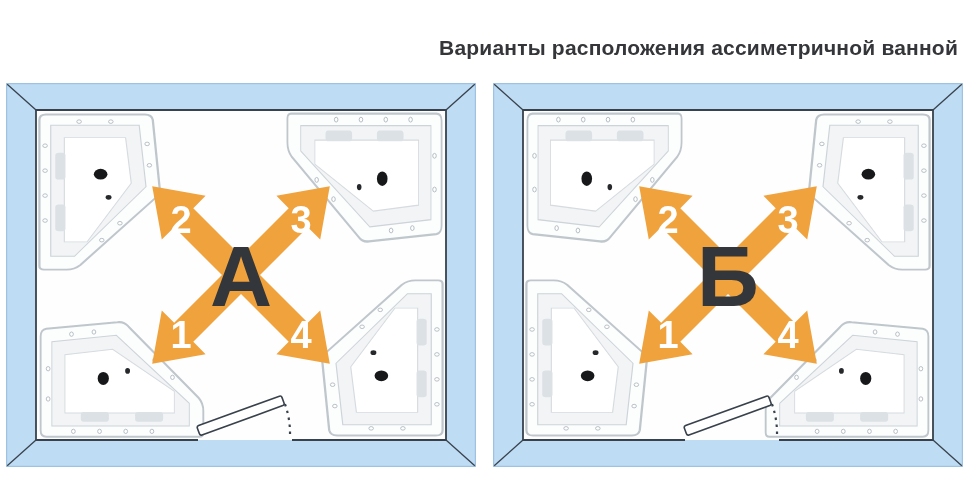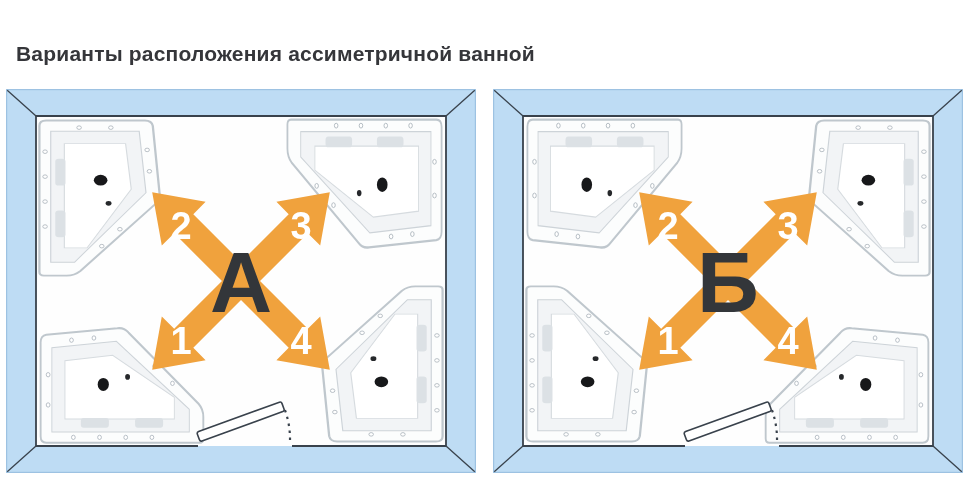--- a/index.html
+++ b/index.html
@@ -1,22 +1,22 @@
 <!DOCTYPE html>
 <html><head>
 <meta charset="utf-8">
 <style>
   html,body{margin:0;padding:0;background:#ffffff;}
   .page{
     width:968px;height:500px;background:#ffffff;overflow:hidden;
     font-family:"Liberation Sans", sans-serif;position:relative;
   }
   .title{
-    margin:16px;padding-top:26px;height:30px;
-    text-align:left;font-size:21px;font-weight:bold;color:#35363a;
+    margin:10px;padding-top:26px;height:30px;
+    text-align:right;font-size:21px;font-weight:bold;color:#35363a;
     letter-spacing:0.2px;
   }
   .panels{
     margin-top:17px;
     display:flex;justify-content:center;gap:17px;
   }
   .panel{margin:0;}
   svg text{font-family:"Liberation Sans", sans-serif;font-weight:bold;}
   .num{font-size:38px;fill:#ffffff;}
   .letter{font-size:86px;fill:#33363a;}

